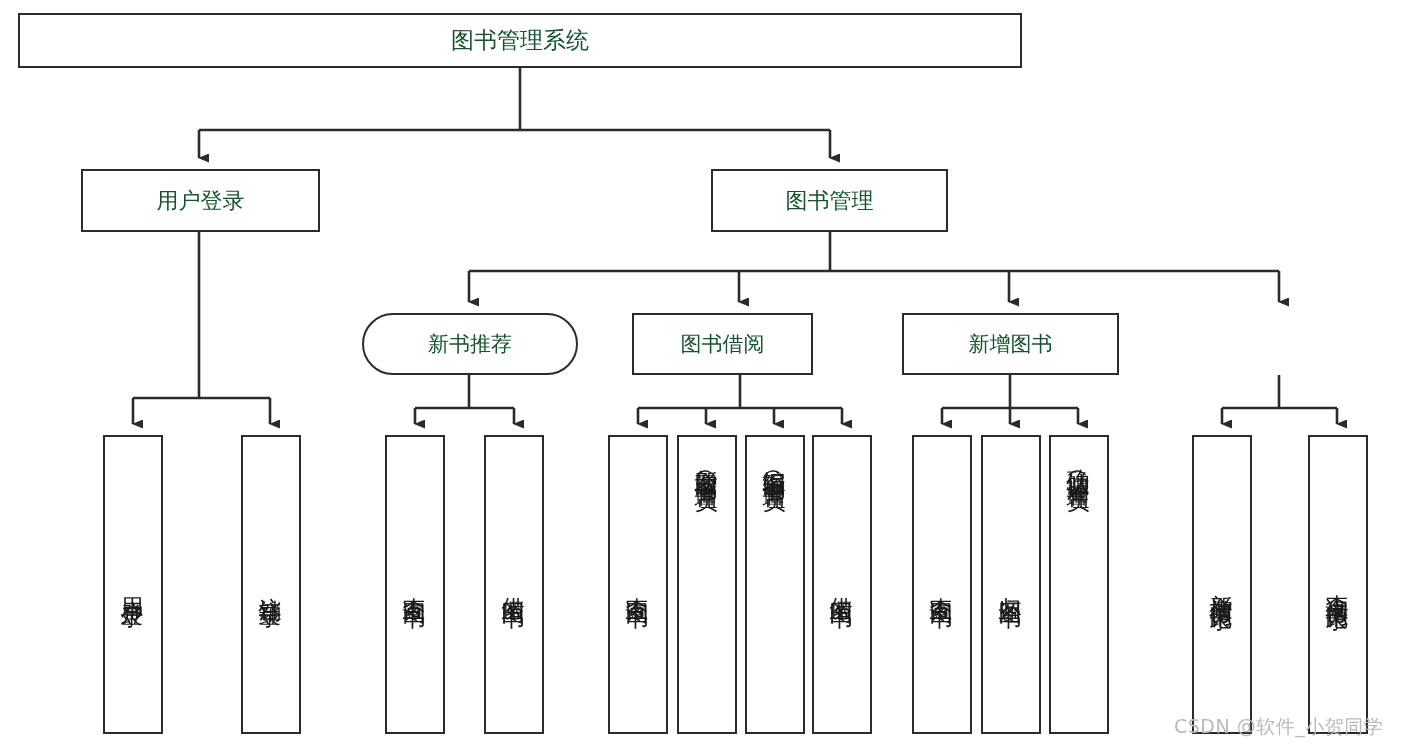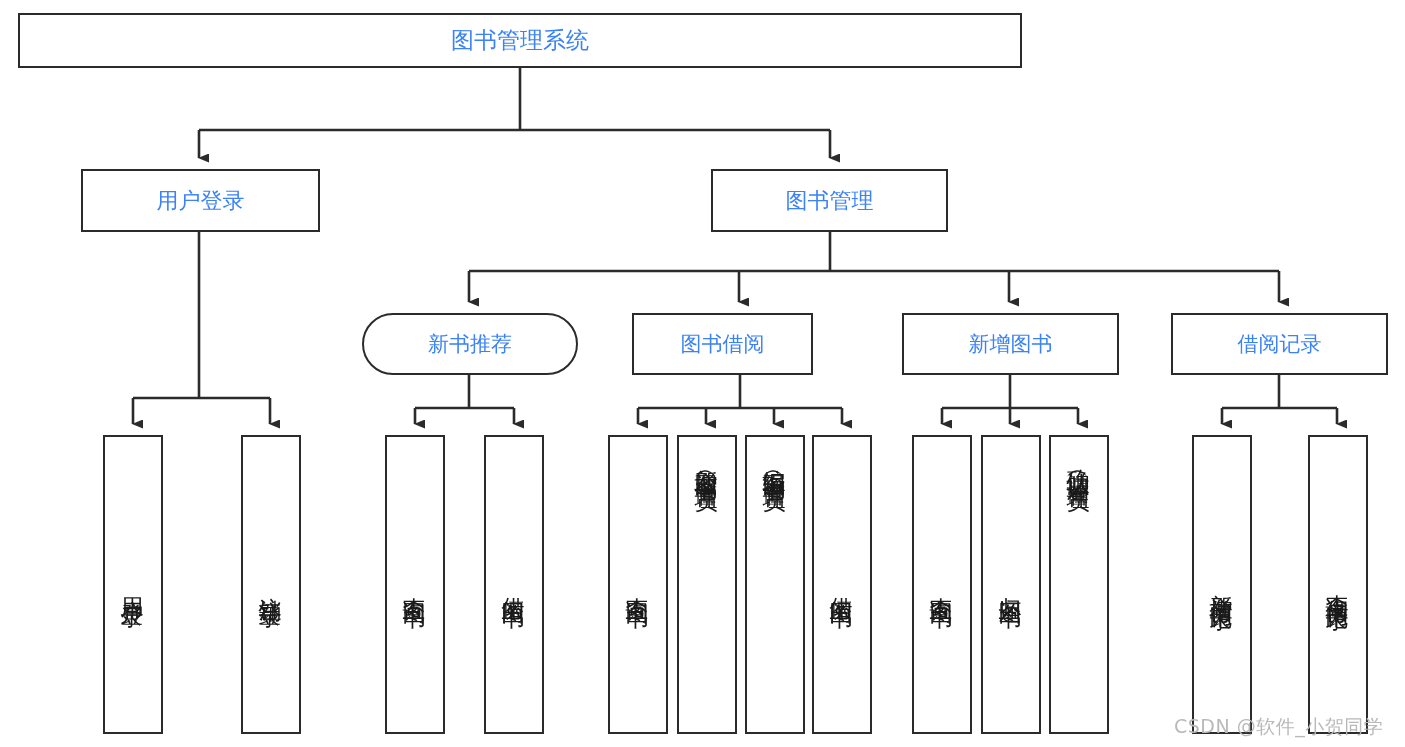--- a/index.html
+++ b/index.html
@@ -23,21 +23,21 @@
   .node-box {
     position: absolute;
     box-sizing: border-box;
     background: #ffffff;
     border: 2px solid #2b2b2b;
     display: flex;
     align-items: center;
     justify-content: center;
   }
   .node-label {
-    color: #3b82f6;
+    color: #14532d;
     line-height: 1.18;
     text-align: center;
     white-space: pre-line;
   }
   .lvl-root .node-label { font-size: 23px; }
   .lvl-2 .node-label { font-size: 22px; }
   .lvl-3 .node-label { font-size: 21px; }
   .leaf-box {
     position: absolute;
     box-sizing: border-box;
@@ -142,23 +142,20 @@
 
   <div class="node-box lvl-3" style="left:362px; top:313px; width:216px; height:62px;border-radius:31px;">
     <span class="node-label">新书推荐</span>
   </div>
   <div class="node-box lvl-3" style="left:632px; top:313px; width:181px; height:62px;">
     <span class="node-label">图书借阅</span>
   </div>
   <div class="node-box lvl-3" style="left:902px; top:313px; width:217px; height:62px;">
     <span class="node-label">新增图书</span>
   </div>
-  <div class="node-box lvl-3" style="left:1171px; top:313px; width:217px; height:62px;">
-    <span class="node-label">借阅记录</span>
-  </div>
 
   <div class="leaf-box centered" style="left:103px; top:435px; width:60px; height:299px;">
     <span class="leaf-label">用户登录</span>
   </div>
   <div class="leaf-box centered" style="left:241px; top:435px; width:60px; height:299px;">
     <span class="leaf-label">注销登录</span>
   </div>
 
   <div class="leaf-box centered" style="left:385px; top:435px; width:60px; height:299px;">
     <span class="leaf-label">查询图书</span>

